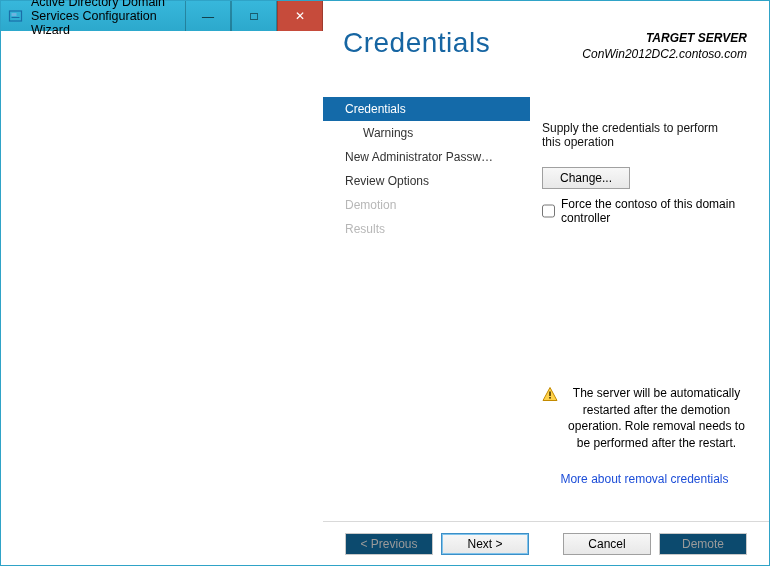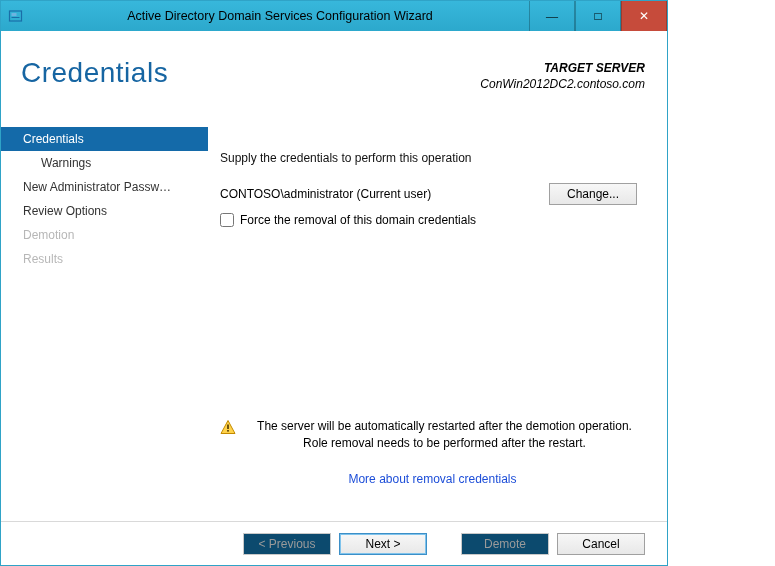--- a/index.html
+++ b/index.html
@@ -6,26 +6,26 @@
   html, body { margin: 0; padding: 0; }
   body {
     font-family: "Segoe UI", Tahoma, sans-serif;
     font-size: 12px;
     background: #fff;
     width: 775px;
     height: 566px;
     overflow: hidden;
   }
   .win {
-    width: 668px;
+    width: 770px;
     height: 566px;
     border: 1px solid #2fa3c7;
     background: #fff;
     display: flex;
-    flex-direction: column;
+    flex-direction: row;
   }
   .titlebar {
     height: 30px;
     background: linear-gradient(#37b7db, #2ca8cc);
     display: flex;
     align-items: stretch;
     color: #000;
   }
   .titlebar .appicon {
     width: 30px;
@@ -226,27 +226,26 @@
         <div class="step">New Administrator Passw…</div>
         <div class="step">Review Options</div>
         <div class="step disabled">Demotion</div>
         <div class="step disabled">Results</div>
       </div>
 
       <div class="main">
         <div class="instruction">Supply the credentials to perform this operation</div>
 
         <div class="cred-row">
-          <div class="who">CONTOSO\administrator (Current user)</div>
           <button class="btn">Change...</button>
         </div>
 
         <div class="chk-row">
           <input type="checkbox" id="force" style="">
-          <label for="force">Force the removal of this domain credentials</label>
+          <label for="force">Force the contoso of this domain controller</label>
         </div>
 
         <div class="lower">
           <div class="warn">
             <span class="icon">
               <svg width="16" height="16" viewBox="0 0 16 16">
                 <polygon points="8,1.5 15,14.5 1,14.5" fill="#ffd24a" stroke="#c38a00" stroke-width="1"></polygon>
                 <rect x="7.2" y="5.5" width="1.6" height="4.5" fill="#4a3500"></rect>
                 <rect x="7.2" y="11" width="1.6" height="1.6" fill="#4a3500"></rect>
               </svg>
@@ -256,19 +255,19 @@
           <span class="link">More about removal credentials</span>
         </div>
       </div>
 
     </div>
 
     <div class="footer">
       <button class="btn disabled" disabled="">&lt; Previous</button>
       <button class="btn default">Next &gt;</button>
       <span class="gap"></span>
+      <button class="btn">Cancel</button>
       <button class="btn disabled" disabled="">Demote</button>
-      <button class="btn">Cancel</button>
     </div>
 
   </div>
 
 </div>
 
 </body></html>

